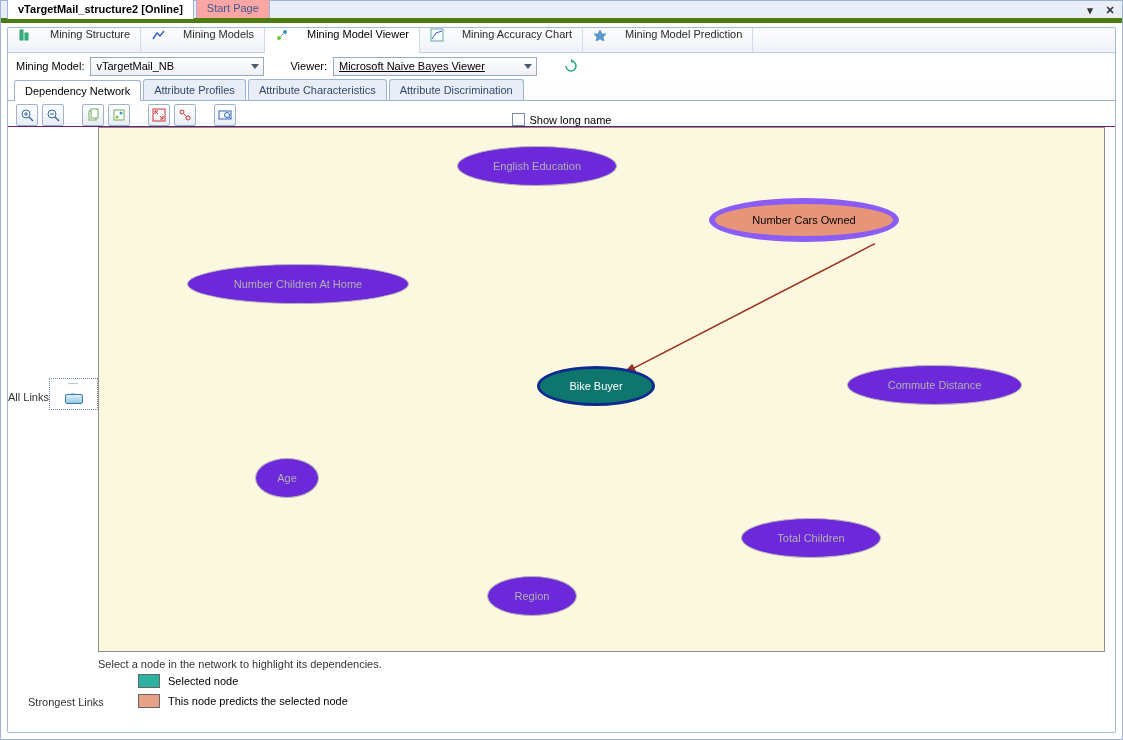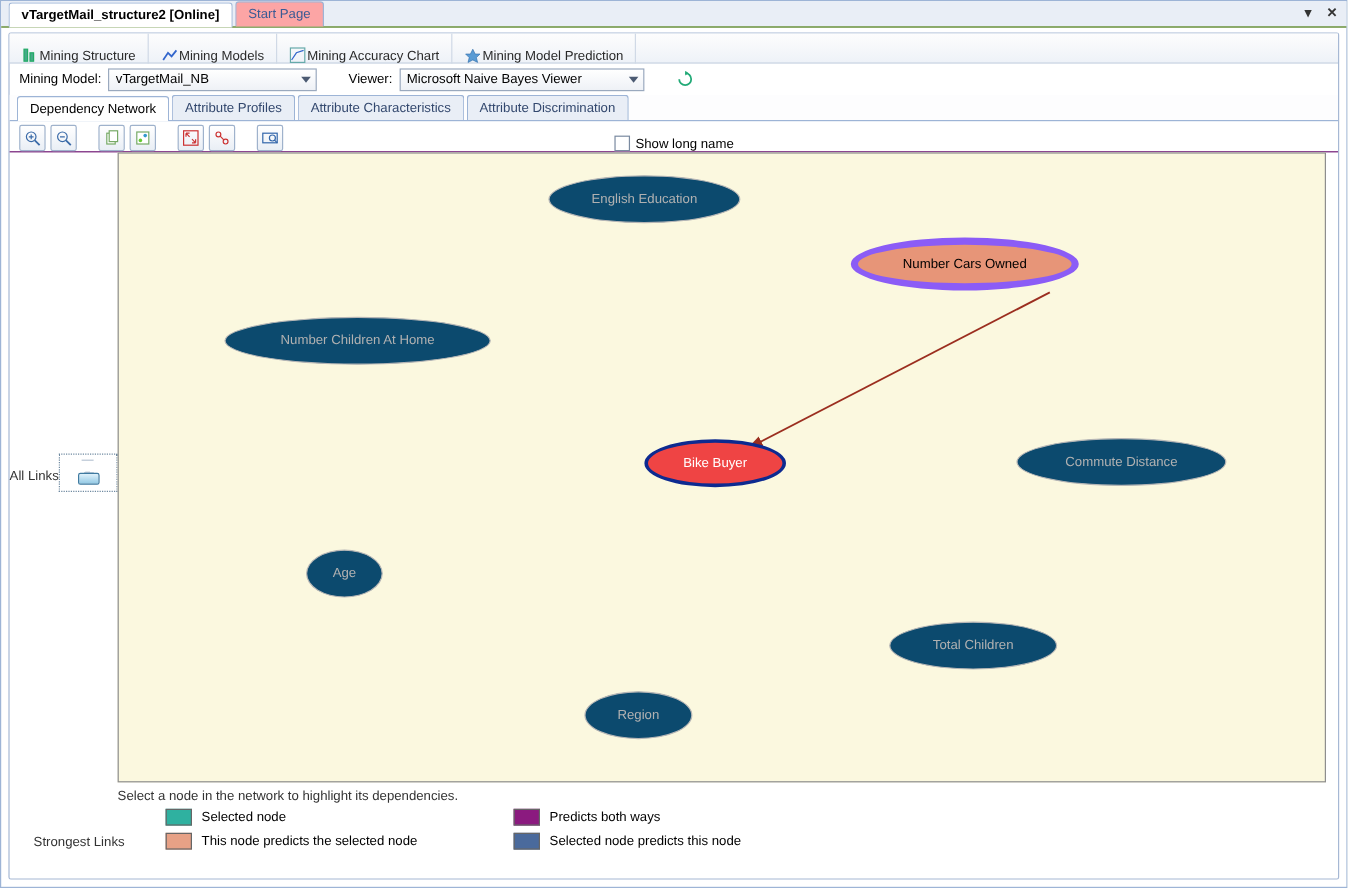--- a/index.html
+++ b/index.html
@@ -1,41 +1,41 @@
 <!DOCTYPE html>
 <html><head>
 <meta charset="utf-8">
 <style>
   * { box-sizing: border-box; margin: 0; padding: 0; font-family: 'Segoe UI', Tahoma, sans-serif; font-size: 11px; }
   body { background: #fff; width: 1123px; height: 740px; overflow: hidden; user-select: none; }
   .frame { width: 1123px; height: 740px; border: 1px solid #9db4d6; background: #fff; position: relative; }
 
   
-  .doctabs { height: 22px; display: flex; align-items: flex-start; padding-left: 6px; background: #e9eef6; border-bottom: 1px solid #4d7c0f; position: relative; }
+  .doctabs { height: 22px; display: flex; align-items: flex-end; padding-left: 6px; background: #e9eef6; border-bottom: 5px solid #4d7c0f; position: relative; }
   .doctab { height: 21px; line-height: 21px; padding: 0 10px; border: 1px solid #9db4d6; border-bottom: none; border-radius: 3px 3px 0 0; margin-right: 2px; background: #fca5a5; color: #3b5b94; cursor: pointer; }
   .doctab.active { background: #fff; font-weight: 700; color: #000; position: relative; top: 1px; }
   .doctabs-right { position: absolute; right: 6px; top: 3px; display: flex; gap: 8px; }
   .winbtn { width: 12px; height: 12px; display: flex; align-items: center; justify-content: center; cursor: pointer; color: #333; font-weight: bold; }
 
   
   .inner { position: absolute; left: 6px; top: 26px; right: 6px; bottom: 6px; border: 1px solid #a6b8d4; border-radius: 2px; background: #fff; }
 
   
   .maintabs { height: 25px; display: flex; align-items: center; background: linear-gradient(#fdfdfd,#eef2f8); border-bottom: 1px solid #c3cfdf; }
-  .maintab { height: 25px; display: flex; align-items: flex-end; padding: 0 10px; gap: 1px; border-right: 1px solid #d0d9e6; cursor: pointer; color: #2a2a2a; }
+  .maintab { height: 25px; display: flex; align-items: flex-start; padding: 0 10px; gap: 18px; border-right: 1px solid #d0d9e6; cursor: pointer; color: #2a2a2a; }
   .maintab.active { background: #fff; color: #000; }
   .maintab .ico { width: 14px; height: 14px; display: inline-flex; align-items: center; justify-content: center; }
 
   
   .selrow { height: 26px; display: flex; align-items: center; gap: 6px; padding: 0 8px; border-bottom: 0; }
   .lbl { color: #000; }
   .combo { height: 19px; border: 1px solid #9aa9be; background: linear-gradient(#fff,#eef1f6); display: inline-flex; align-items: center; padding: 0 18px 0 5px; position: relative; cursor: pointer; }
   .combo::after { content: ""; position: absolute; right: 4px; top: 6px; border-left: 4px solid transparent; border-right: 4px solid transparent; border-top: 5px solid #4b5a72; }
   .combo.mining { width: 174px; }
-  .combo.viewer { width: 204px; }
+  .combo.viewer { width: 204px; text-decoration: underline; }
   .refresh-ico { width: 16px; height: 16px; display: inline-flex; align-items: center; justify-content: center; cursor: pointer; }
 
   
   .subtabs { height: 22px; display: flex; align-items: flex-end; padding-left: 6px; background: #fdfdfe; border-bottom: 1px solid #9db4d6; }
   .subtab { height: 21px; line-height: 21px; padding: 0 10px; border: 1px solid #9db4d6; border-bottom: none; border-radius: 3px 3px 0 0; margin-right: 2px; background: #e9eef6; color: #33486e; cursor: pointer; }
   .subtab.active { background: #fff; color: #000; position: relative; top: 1px; }
 
   
   .toolbar { height: 26px; display: flex; align-items: flex-end; padding: 0 8px; gap: 4px; border-bottom: 1px solid #701a75; }
   .tbtn { width: 22px; height: 22px; border: 1px solid #9fb2cc; border-radius: 2px; background: linear-gradient(#fff,#e9eef5); display: flex; align-items: center; justify-content: center; cursor: pointer; }
@@ -50,23 +50,23 @@
   .leftcol { position: absolute; left: 0; top: 0; bottom: 72px; width: 90px; display: flex; flex-direction: row; align-items: center; }
   .leftcol .label-top { padding-top: 6px; color: #333; }
   .slider-area { flex: 1; display: flex; flex-direction: column; align-items: center; justify-content: center; border: 1px dotted #6e89a0; margin: 6px 0; padding: 4px 2px; background: #fff; }
   .slider-track { width: 4px; flex: 1; background: linear-gradient(#dfe6ef,#cfd9e6); border: 1px solid #b8c5d5; position: relative; margin: 4px 0; }
   .slider-tick { width: 8px; height: 0; border-top: 1px solid #b9c5d4; position: absolute; left: -2px; }
   .slider-thumb { position: absolute; left: -7px; width: 18px; height: 10px; background: linear-gradient(#dff1fb,#93c9e4); border: 1px solid #3f7aa0; border-radius: 2px; cursor: pointer; }
 
   
   .canvas { position: absolute; left: 90px; right: 10px; top: 0; bottom: 80px; background: #fbf8df; border: 1px solid #8e8e8e; overflow: hidden; }
   .node { position: absolute; border-radius: 50%; display: flex; align-items: center; justify-content: center; text-align: center; padding: 0 12px; }
-  .node.plain { border: 1px solid #b6b6b6; background: #0c4a6e; color: #b1b1b1; }
+  .node.plain { border: 1px solid #b6b6b6; background: #6d28d9; color: #b1b1b1; }
   .node.predictor { background: #e79578; border: 6px solid #8b5cf6; color: #000; }
-  .node.selected { background: #ef4444; border: 3px solid #0d2a90; color: #fff; font-weight: 500; }
+  .node.selected { background: #0f766e; border: 3px solid #0d2a90; color: #fff; font-weight: 500; }
 
   svg.edges { position: absolute; left: 0; top: 0; width: 100%; height: 100%; pointer-events: none; }
 
   
   .footer { position: absolute; left: 0; right: 0; bottom: 0; height: 80px; }
   .hint { position: absolute; left: 90px; top: 6px; color: #333; }
   .legend { position: absolute; left: 20px; right: 0; top: 22px; display: flex; }
   .legend-col0 { width: 110px; display: flex; align-items: flex-end; color: #333; }
   .legend-col { width: 290px; display: flex; flex-direction: column; gap: 6px; }
   .legend-row { display: flex; align-items: center; gap: 8px; }
@@ -102,20 +102,30 @@
         </span>
         <span>Mining Structure</span>
       </div>
       <div class="maintab">
         <span class="ico">
           <svg width="14" height="14">
               <polyline points="2,11 6,5 9,8 13,3" fill="none" stroke="#36c" stroke-width="1.5"></polyline>
             </svg>
         </span>
         <span>Mining Models</span>
+      </div>
+      <div class="maintab active">
+        <span class="ico">
+          <svg width="14" height="14">
+              <circle cx="4" cy="10" r="2" fill="#6c3"></circle>
+              <circle cx="10" cy="4" r="2" fill="#39c"></circle>
+              <line x1="5.5" y1="8.5" x2="8.5" y2="5.5" stroke="#888"></line>
+            </svg>
+        </span>
+        <span>Mining Model Viewer</span>
       </div>
       <div class="maintab">
         <span class="ico">
           <svg width="14" height="14">
               <rect x="1" y="1" width="12" height="12" fill="none" stroke="#6aa"></rect>
               <polyline points="2,11 6,5 12,3" fill="none" stroke="#36c"></polyline>
             </svg>
         </span>
         <span>Mining Accuracy Chart</span>
       </div>
@@ -278,27 +288,17 @@
           <div class="legend-col">
             <div class="legend-row">
               <div class="swatch sw-sel"></div>
               <span>Selected node</span>
             </div>
             <div class="legend-row">
               <div class="swatch sw-pred"></div>
               <span>This node predicts the selected node</span>
             </div>
           </div>
-          <div class="legend-col">
-            <div class="legend-row">
-              <div class="swatch sw-both"></div>
-              <span>Predicts both ways</span>
-            </div>
-            <div class="legend-row">
-              <div class="swatch sw-target"></div>
-              <span>Selected node predicts this node</span>
-            </div>
-          </div>
         </div>
       </div>
     </div>
   </div>
 </div>
 
 </body></html>

